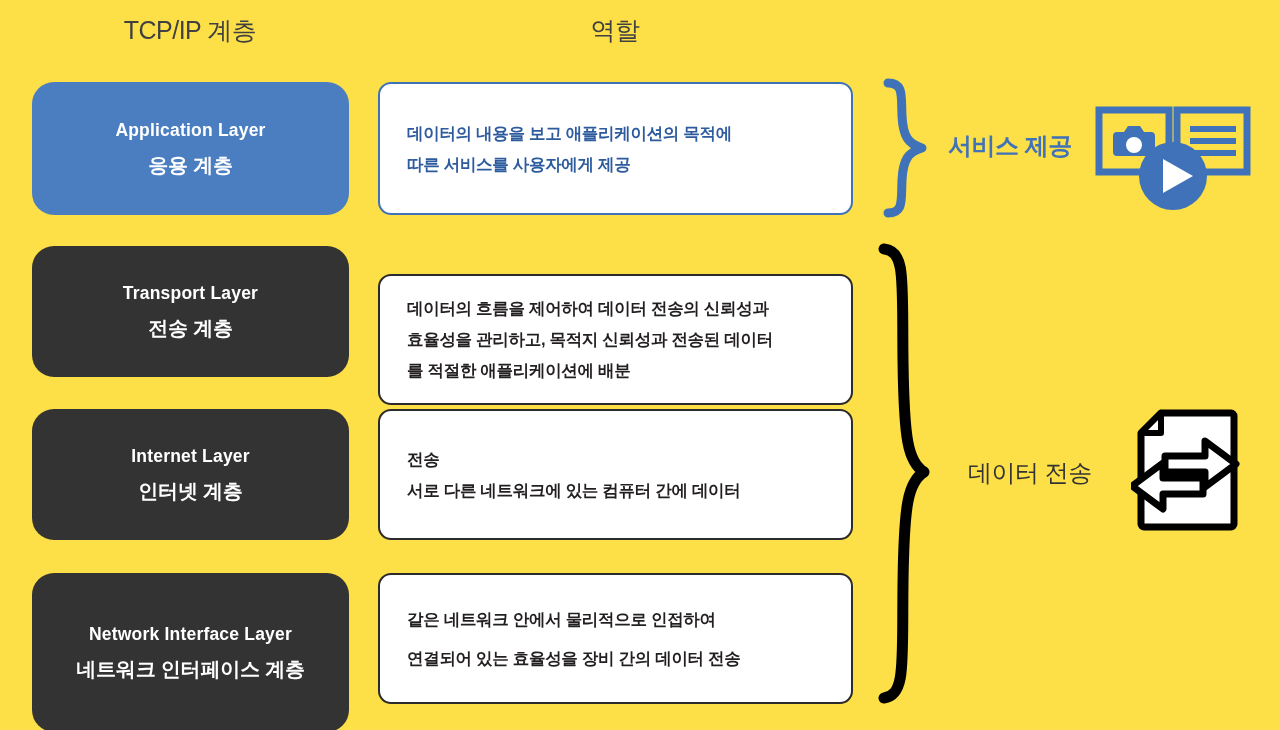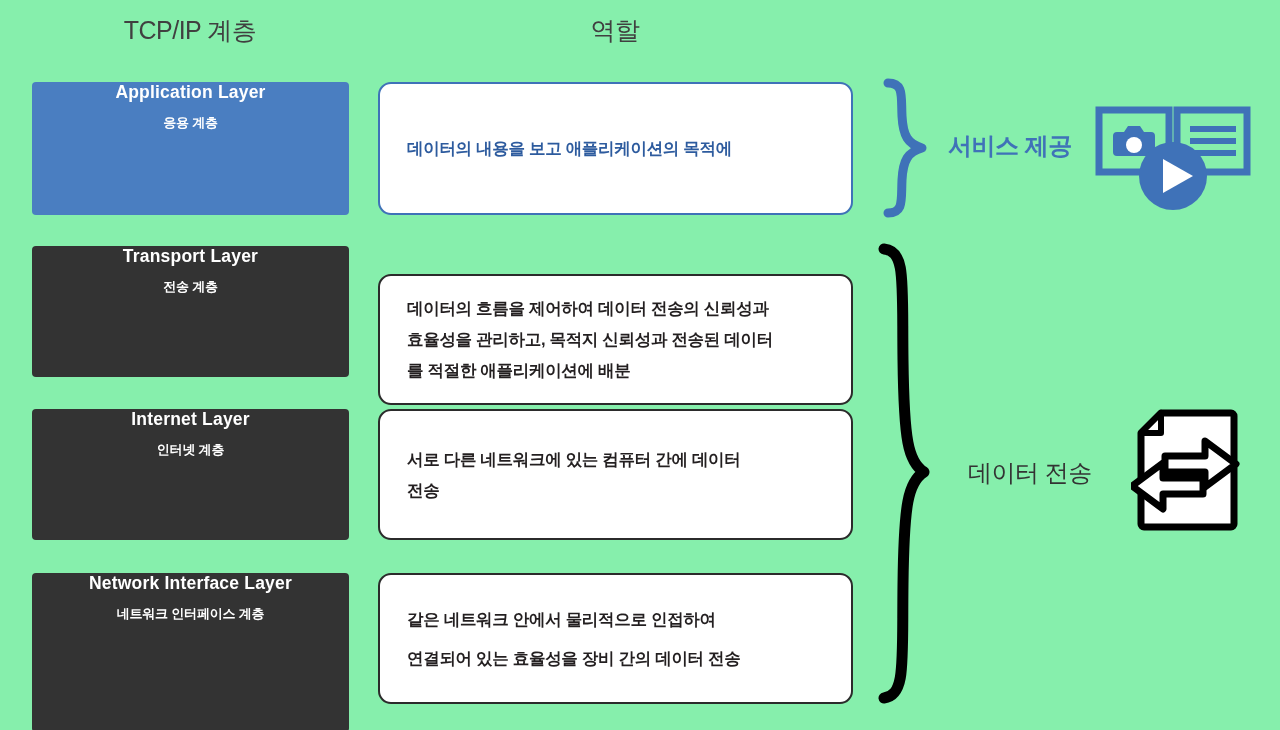--- a/index.html
+++ b/index.html
@@ -8,57 +8,57 @@
     padding: 0;
     background: #ffffff;
   }
   body {
     font-family: "Liberation Sans", "DejaVu Sans", sans-serif;
   }
   #canvas {
     position: relative;
     width: 1280px;
     height: 730px;
-    background: #86efac;
+    background: #fde047;
     overflow: hidden;
   }
 
   
   .col-header {
     position: absolute;
     font-size: 25px;
     font-weight: 400;
     color: #404040;
     letter-spacing: -0.5px;
     white-space: nowrap;
   }
   #header-layer  { left: 190px; top: 14px; transform: translateX(-50%); }
   #header-role   { left: 615px; top: 14px; transform: translateX(-50%); }
 
   
   .layer-box {
     position: absolute;
     left: 32px;
     width: 317px;
-    border-radius: 4px;
+    border-radius: 22px;
     box-sizing: border-box;
     display: flex;
     flex-direction: column;
     align-items: center;
-    justify-content: flex-start;
+    justify-content: center;
     color: #ffffff;
   }
   .layer-box .en {
     font-size: 17.5px;
     font-weight: 700;
     letter-spacing: 0.2px;
     line-height: 1.15;
   }
   .layer-box .ko {
-    font-size: 13px;
+    font-size: 20px;
     font-weight: 700;
     margin-top: 14px;
     letter-spacing: -0.2px;
     line-height: 1.15;
   }
   .layer-box.accent { background: #4a7ec1; }
   .layer-box.dark   { background: #333333; }
 
   #layer-box-0 { top: 82px;  height: 133px; }
   #layer-box-1 { top: 246px; height: 131px; }
@@ -145,31 +145,32 @@
     <div class="ko">인터넷 계층</div>
   </div>
 
   <div class="layer-box dark" id="layer-box-3">
     <div class="en">Network Interface Layer</div>
     <div class="ko">네트워크 인터페이스 계층</div>
   </div>
 
   <div class="role-box accent" id="role-box-0">
     <div class="line">데이터의 내용을 보고 애플리케이션의 목적에</div>
+    <div class="line">따른 서비스를 사용자에게 제공</div>
   </div>
 
   <div class="role-box plain" id="role-box-1">
     <div class="line">데이터의 흐름을 제어하여 데이터 전송의 신뢰성과</div>
     <div class="line">효율성을 관리하고, 목적지 신뢰성과 전송된 데이터</div>
     <div class="line">를 적절한 애플리케이션에 배분</div>
   </div>
 
   <div class="role-box plain" id="role-box-2">
+    <div class="line">전송</div>
     <div class="line">서로 다른 네트워크에 있는 컴퓨터 간에 데이터</div>
-    <div class="line">전송</div>
   </div>
 
   <div class="role-box plain" id="role-box-3">
     <div class="line">같은 네트워크 안에서 물리적으로 인접하여</div>
     <div class="line">연결되어 있는 효율성을 장비 간의 데이터 전송</div>
   </div>
 
   <svg class="brace" id="brace-top" viewBox="0 0 56 144">
     <path d="M8 7
              C 24 7, 21 20, 22 40

